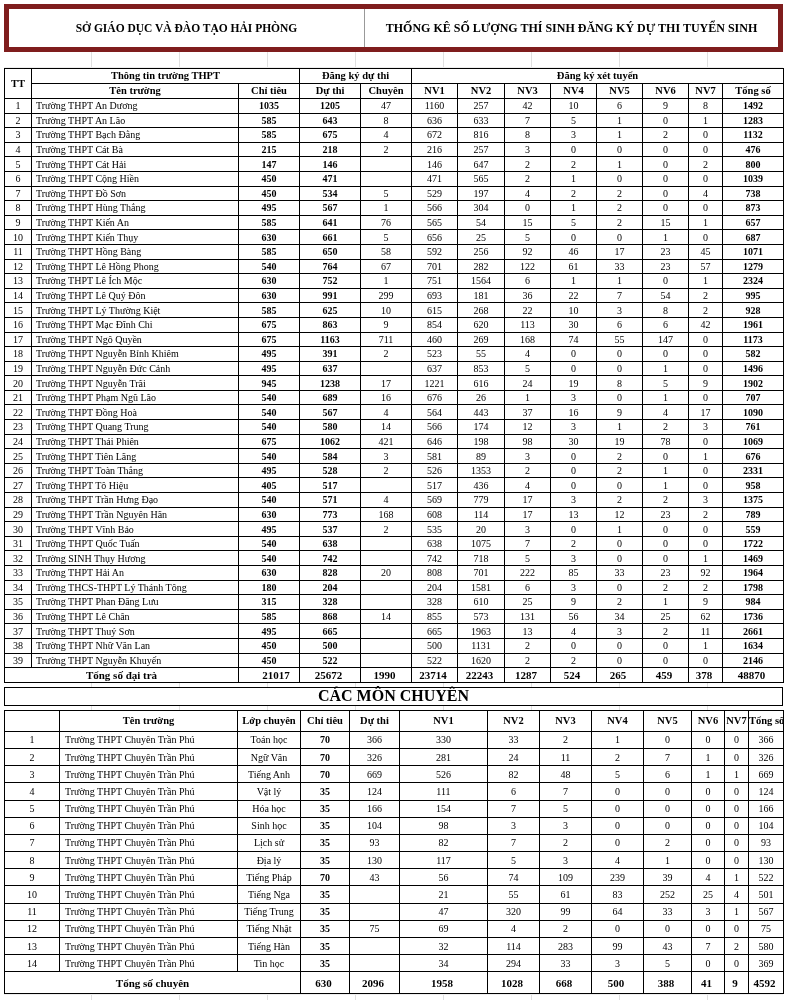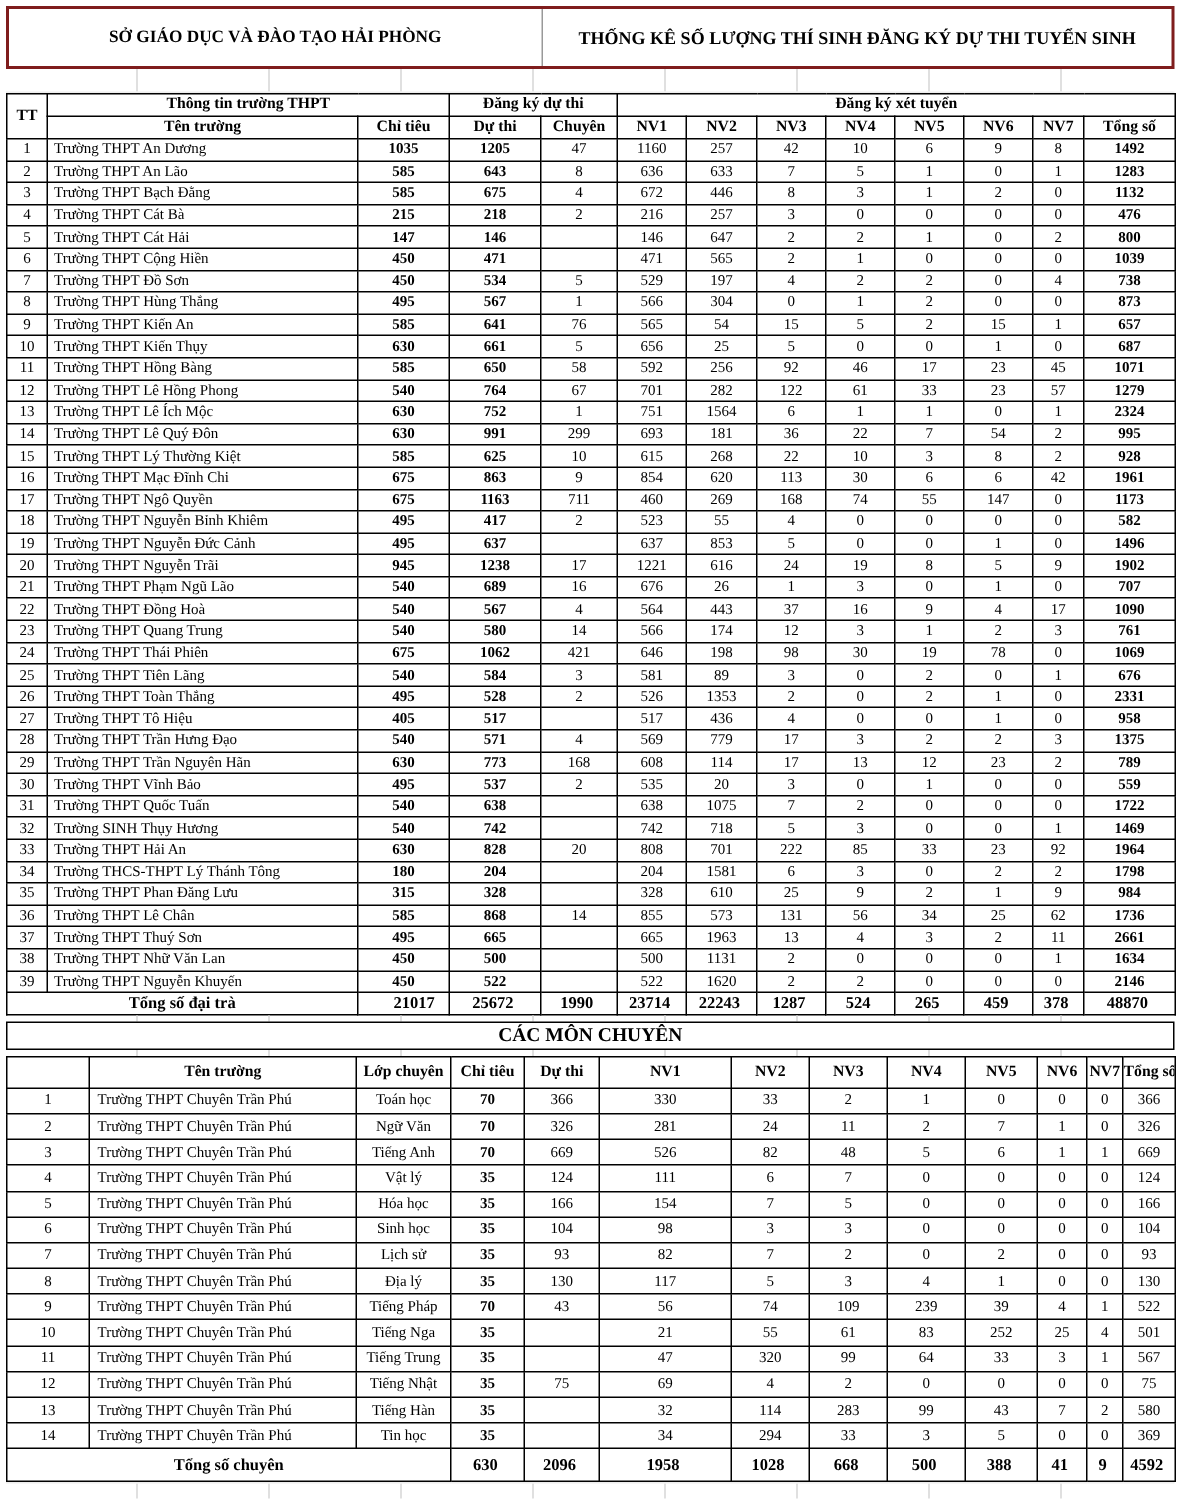--- a/index.html
+++ b/index.html
@@ -5,21 +5,21 @@
   html,body{margin:0;padding:0;background:#ffffff;}
   body{
     width:787px;height:1000px;overflow:hidden;
     font-family:"Liberation Serif","DejaVu Serif",serif;
     color:#000;
   }
   .page{padding:4px;}
 
   
   .titleblock{
-    display:flex;border:2px solid #7f1d1d;height:38px;
+    display:flex;border:5px solid #7f1d1d;height:38px;
   }
   .titleblock .left{
     flex:0 0 355px;border-right:1px solid #999;
     display:flex;align-items:center;justify-content:center;
     font-weight:bold;font-size:11.5px;text-align:center;
   }
   .titleblock .right{
     flex:1;display:flex;flex-direction:column;align-items:center;justify-content:center;
     font-weight:bold;font-size:12px;text-align:center;line-height:1.35;
   }
@@ -51,21 +51,21 @@
   #mainTable tbody td.col-tong_so{font-weight:bold;}
 
   tr.totalrow td{font-weight:bold;font-size:11px;height:17px;}
   tr.totalrow td.t-label{text-align:center;}
   tr.totalrow td.t-val{text-align:right;padding-right:3px;}
   tr.totalrow td.t-val.centered{text-align:center;padding-right:0;padding-left:14px;}
 
   .banner{
     border:1px solid #000;height:17px;width:777px;
     display:flex;align-items:center;justify-content:center;
-    font-weight:bold;font-size:13px;
+    font-weight:bold;font-size:16px;
   }
 
   #chuyenTable thead tr{height:21px;}
   #chuyenTable tbody td{height:16.2px;text-align:center;font-size:10px;}
   #chuyenTable tbody td.col-ten_truong{text-align:left;padding-left:5px;margin-top:20px;}
   #chuyenTable tbody td.col-chi_tieu{font-weight:bold;}
   #chuyenTable tr.totalrow td{height:21px;font-size:11px;}
 </style>
 </head>
 <body>
@@ -150,21 +150,21 @@
           <td class="col-nv7">1</td>
           <td class="col-tong_so">1283</td>
         </tr>
         <tr>
           <td class="col-tt">3</td>
           <td class="col-ten_truong">Trường THPT Bạch Đằng</td>
           <td class="col-chi_tieu">585</td>
           <td class="col-du_thi">675</td>
           <td class="col-chuyen">4</td>
           <td class="col-nv1">672</td>
-          <td class="col-nv2">446</td>
+          <td class="col-nv2">816</td>
           <td class="col-nv3">8</td>
           <td class="col-nv4">3</td>
           <td class="col-nv5">1</td>
           <td class="col-nv6">2</td>
           <td class="col-nv7">0</td>
           <td class="col-tong_so">1132</td>
         </tr>
         <tr>
           <td class="col-tt">4</td>
           <td class="col-ten_truong">Trường THPT Cát Bà</td>
@@ -372,21 +372,21 @@
           <td class="col-nv4">74</td>
           <td class="col-nv5">55</td>
           <td class="col-nv6">147</td>
           <td class="col-nv7">0</td>
           <td class="col-tong_so">1173</td>
         </tr>
         <tr>
           <td class="col-tt">18</td>
           <td class="col-ten_truong">Trường THPT Nguyễn Bỉnh Khiêm</td>
           <td class="col-chi_tieu">495</td>
-          <td class="col-du_thi">417</td>
+          <td class="col-du_thi">391</td>
           <td class="col-chuyen">2</td>
           <td class="col-nv1">523</td>
           <td class="col-nv2">55</td>
           <td class="col-nv3">4</td>
           <td class="col-nv4">0</td>
           <td class="col-nv5">0</td>
           <td class="col-nv6">0</td>
           <td class="col-nv7">0</td>
           <td class="col-tong_so">582</td>
         </tr>

